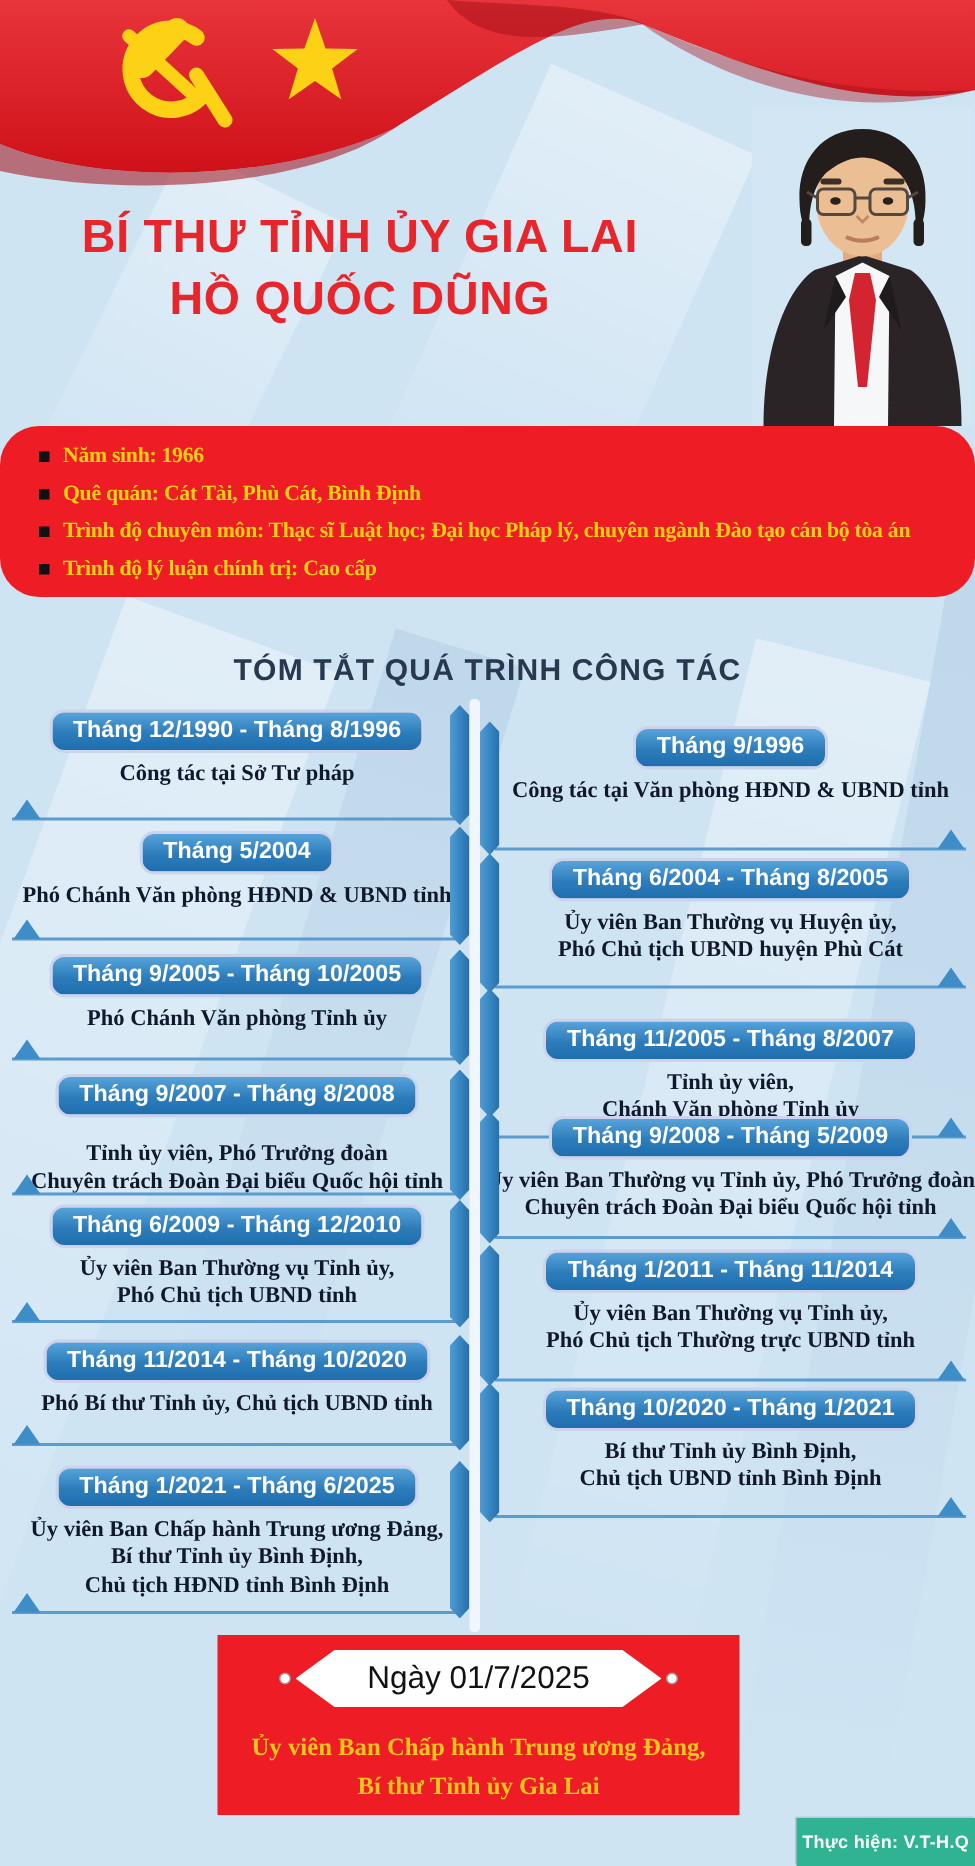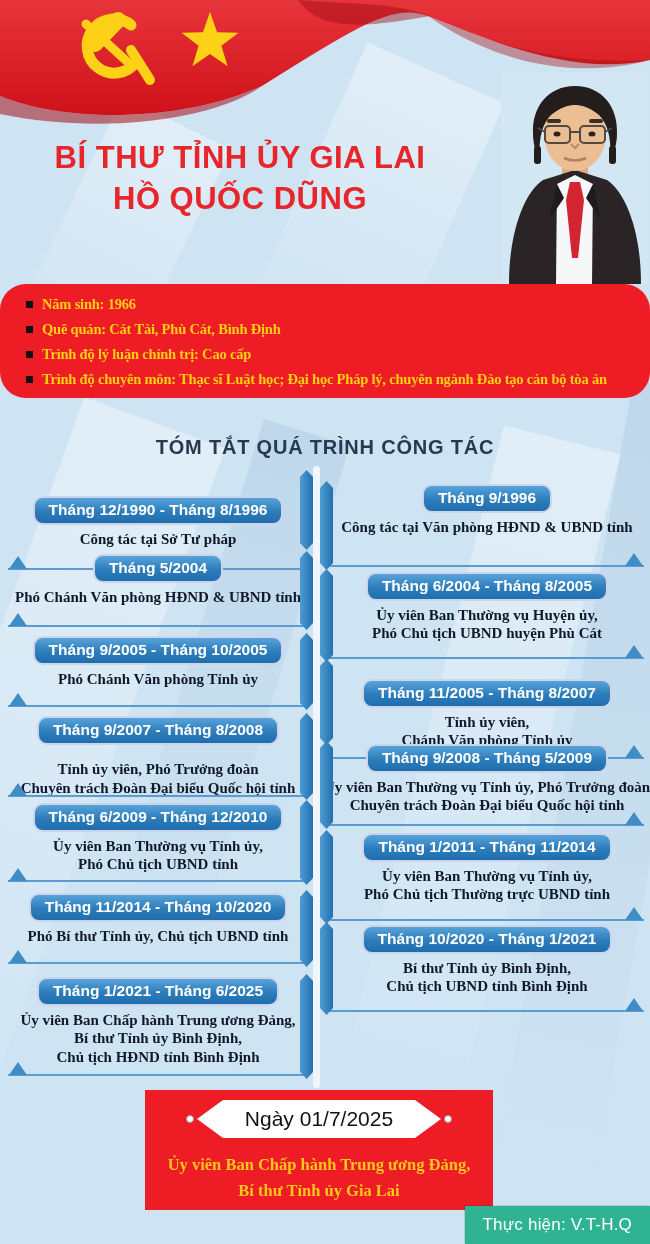--- a/index.html
+++ b/index.html
@@ -84,21 +84,21 @@
     background:#fff;border:1.5px solid #9a9a9a;box-sizing:border-box;}
   .ribbon-dot.l{left:2px;} .ribbon-dot.r{right:2px;}
   .final-lines{
     margin-top:14px;text-align:center;color:#ffc61b;font-weight:bold;
     font-family:"Liberation Serif","DejaVu Serif",serif;font-size:16.5px;line-height:1.6;
   }
 
   
   .credit{
     position:absolute;right:0;bottom:0;background:#2fb392;color:#fff;
-    font-weight:normal;font-size:17px;padding:9px 18px;letter-spacing:.2px;
+    font-weight:bold;font-size:12px;padding:9px 4px;letter-spacing:.2px;
     box-shadow:-1px -1px 0 rgba(0,0,0,.12);
   }
 </style>
 </head>
 <body>
 
 <div class="canvas">
 
   <div class="ray" style="left:-50px;top:400px;width:150px;height:760px;transform:rotate(20deg);"></div>
   <div class="ray dark" style="left:180px;top:420px;width:90px;height:560px;transform:rotate(17deg);"></div>
@@ -165,33 +165,33 @@
     <div class="fact-row">
       <span class="fact-bullet"></span>
       <span class="fact-text">Năm sinh: 1966</span>
     </div>
     <div class="fact-row">
       <span class="fact-bullet"></span>
       <span class="fact-text">Quê quán: Cát Tài, Phù Cát, Bình Định</span>
     </div>
     <div class="fact-row">
       <span class="fact-bullet"></span>
-      <span class="fact-text">Trình độ lý luận chính trị: Cao cấp</span>
+      <span class="fact-text">Trình độ chuyên môn: Thạc sĩ Luật học; Đại học Pháp lý, chuyên ngành Đào tạo cán bộ tòa án</span>
     </div>
     <div class="fact-row">
       <span class="fact-bullet"></span>
-      <span class="fact-text">Trình độ chuyên môn: Thạc sĩ Luật học; Đại học Pháp lý, chuyên ngành Đào tạo cán bộ tòa án</span>
+      <span class="fact-text">Trình độ lý luận chính trị: Cao cấp</span>
     </div>
   </div>
 
   <div class="section-heading">TÓM TẮT QUÁ TRÌNH CÔNG TÁC</div>
 
   <div class="spine-strip"></div>
   <div id="timeline-layer">
-      <div class="tl-item" style="left: 8px; top: 473px; width: 300px; height: 74px; margin-top: 23px;">
+      <div class="tl-item" style="left: 8px; top: 473px; width: 300px; height: 74px;">
         <div class="tl-pill">Tháng 12/1990 - Tháng 8/1996</div>
         <div class="tl-desc">
           <div>Công tác tại Sở Tư pháp</div>
         </div>
         <div class="tl-line"></div>
         <div class="tl-tri left"></div>
       </div>
       <div class="tl-item" style="left: 8px; top: 554px; width: 300px; height: 73px;">
         <div class="tl-pill">Tháng 5/2004</div>
         <div class="tl-desc">

